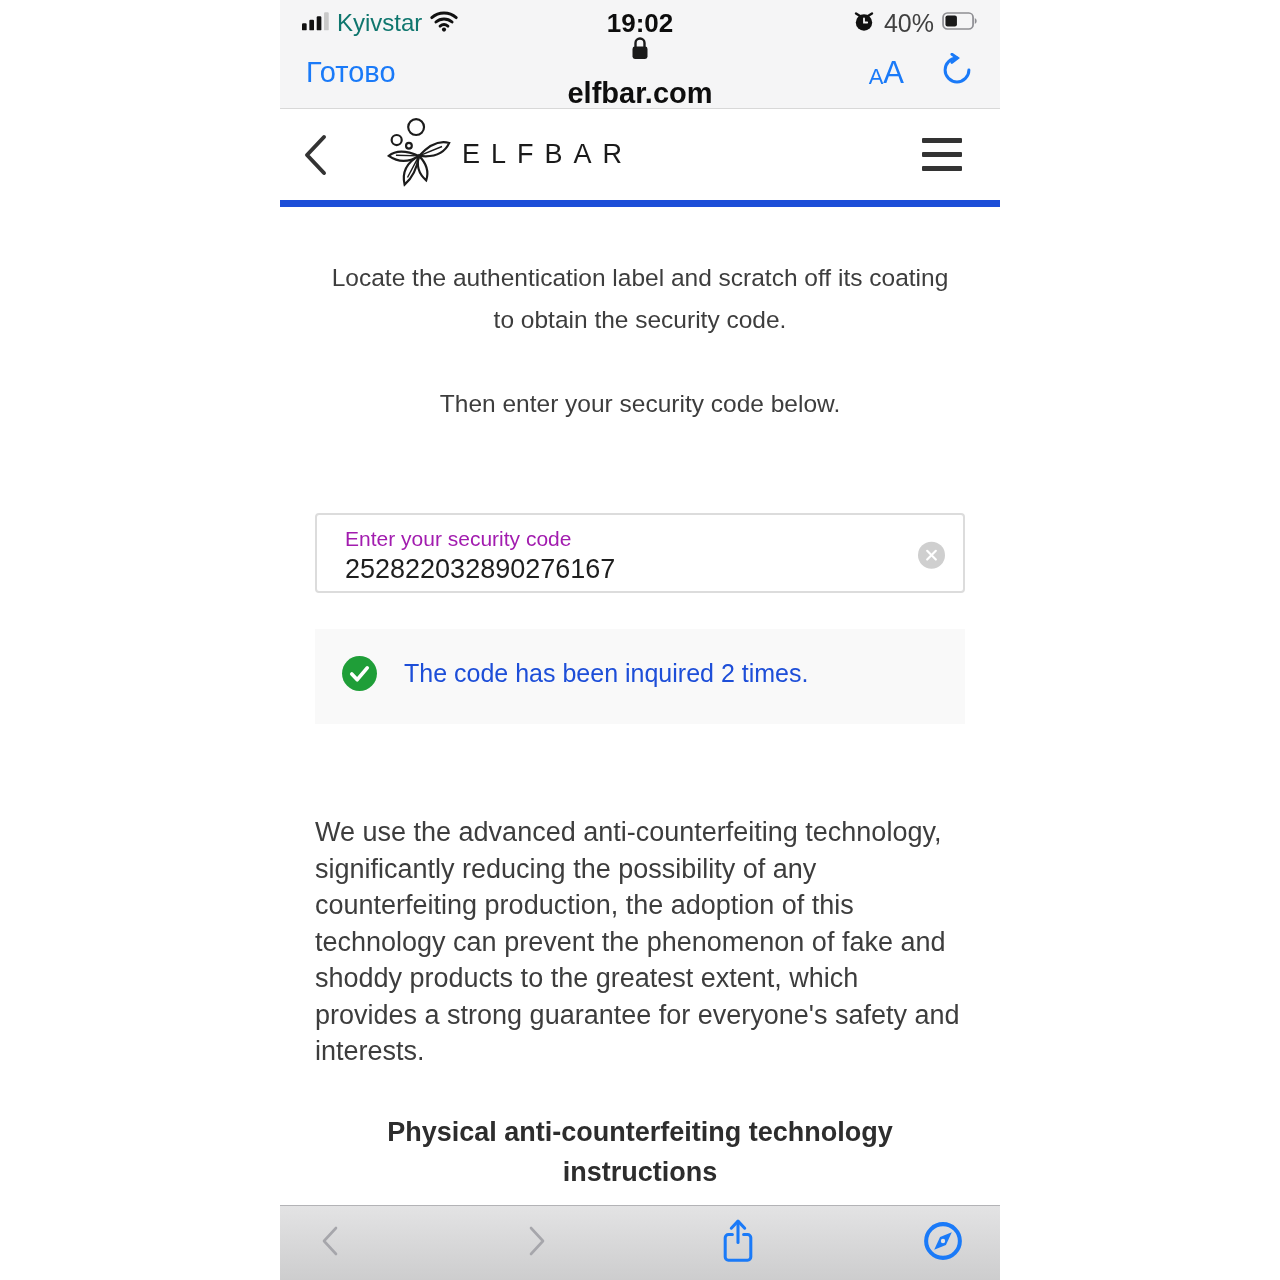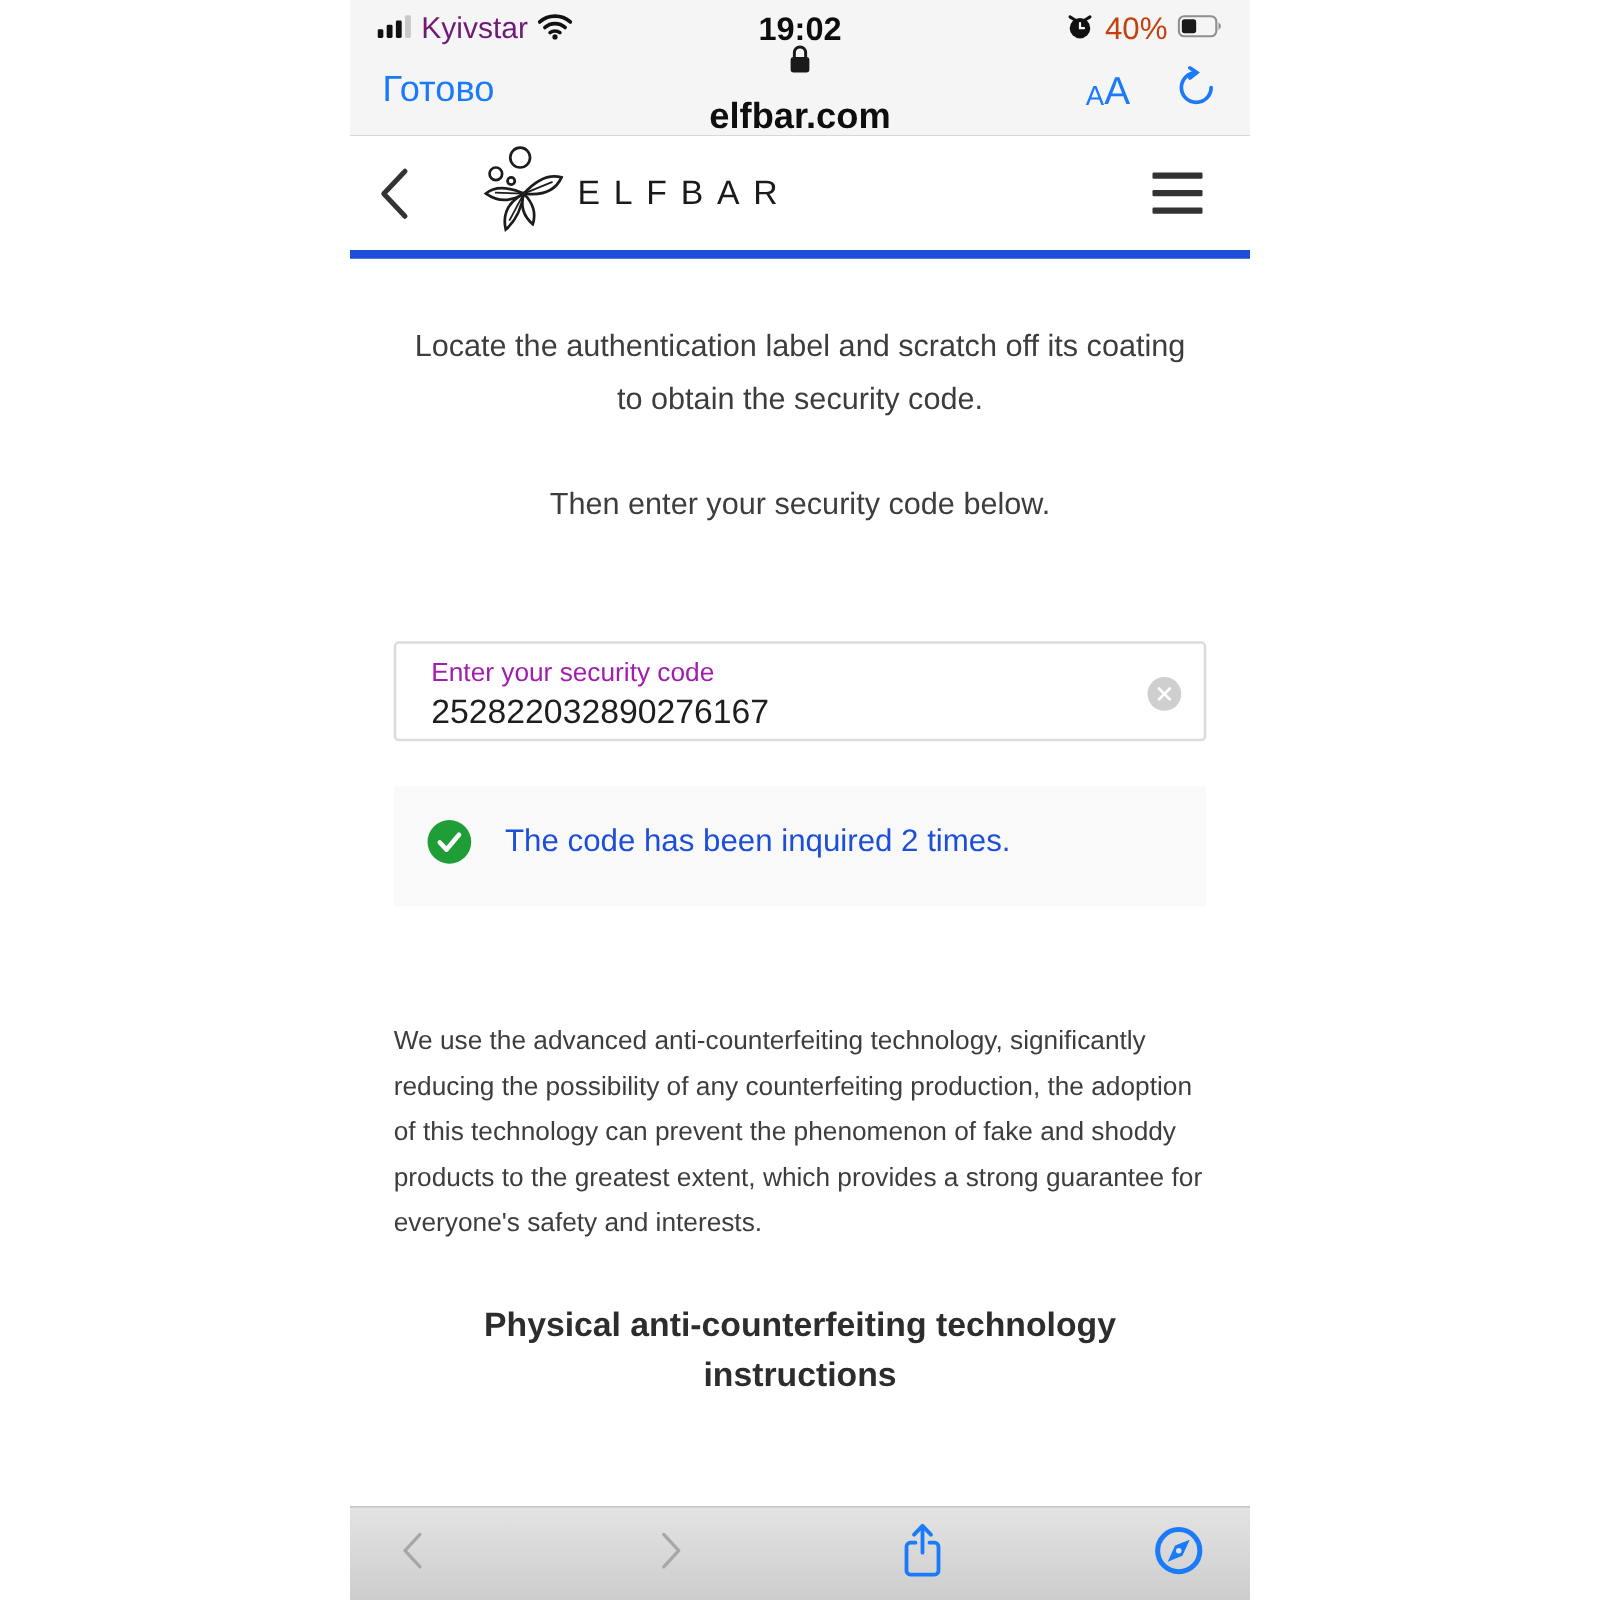--- a/index.html
+++ b/index.html
@@ -23,27 +23,27 @@
     border-bottom:1px solid #d8d8d8;
     height:109px;
   }
   .status-bar {
     height:38px;
     display:flex; align-items:center;
     padding:8px 22px 0 22px;
     position:relative;
   }
   .sb-left { display:flex; align-items:center; gap:7px; }
-  .sb-carrier { font-size:24px; color:#701a75; }
+  .sb-carrier { font-size:24px; color:#0f766e; }
   .sb-time {
     position:absolute; left:0; right:0; text-align:center;
     font-size:26px; font-weight:700; color:#0d0d0d;
   }
   .sb-right { margin-left:auto; display:flex; align-items:center; gap:8px; }
-  .sb-percent { font-size:25px; color:#c2410c; }
+  .sb-percent { font-size:25px; color:#404040; }
 
   .url-bar {
     height:68px;
     display:flex; align-items:center;
     padding:0 26px;
     position:relative;
   }
   .done-btn { font-size:29px; color:#1a7af8; cursor:default; }
   .url-center {
     position:absolute; left:0; right:0;
@@ -117,21 +117,21 @@
     background:#f9f9f9;
     padding:26px 30px 28px 26px;
     display:flex; align-items:flex-start; gap:26px;
   }
   .result-texts { font-size:25px; line-height:37px; }
   .result-success { color:#1f9e38; margin:0; }
   .result-count { color:#1d4ed8; margin:0; }
 
   .about {
     margin-top:90px;
-    font-size:21px; line-height:36.5px;
+    font-size:27px; line-height:36.5px;
     color:#3d3d3d;
     text-align:left;
   }
   .section-heading {
     margin-top:42px;
     font-size:27px; font-weight:700; color:#2d2d2d;
     text-align:center; line-height:40px;
   }
 
   

